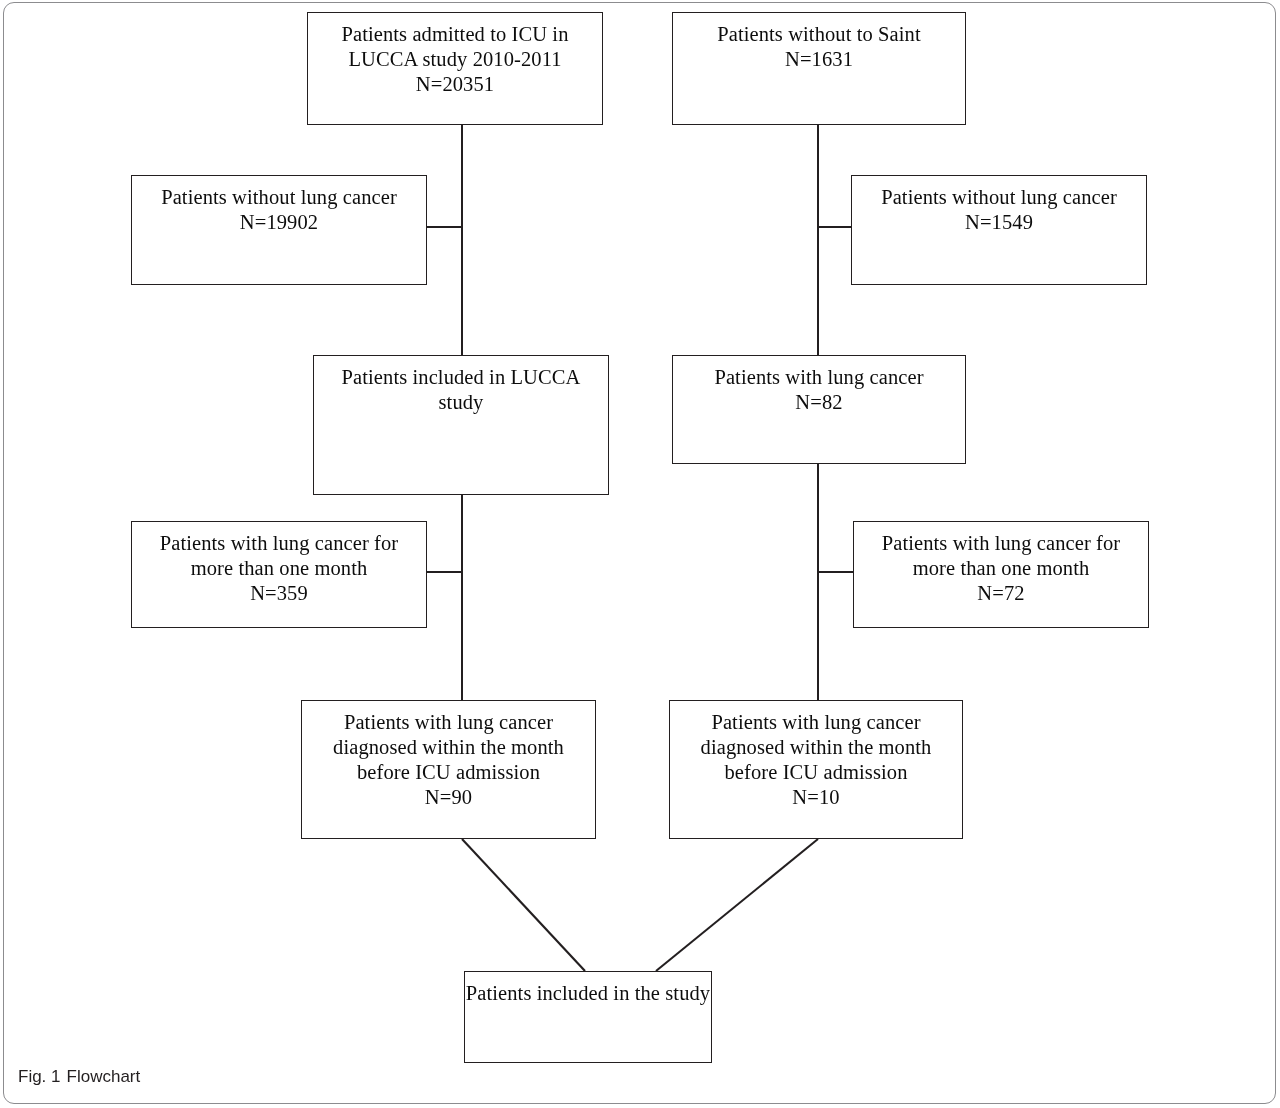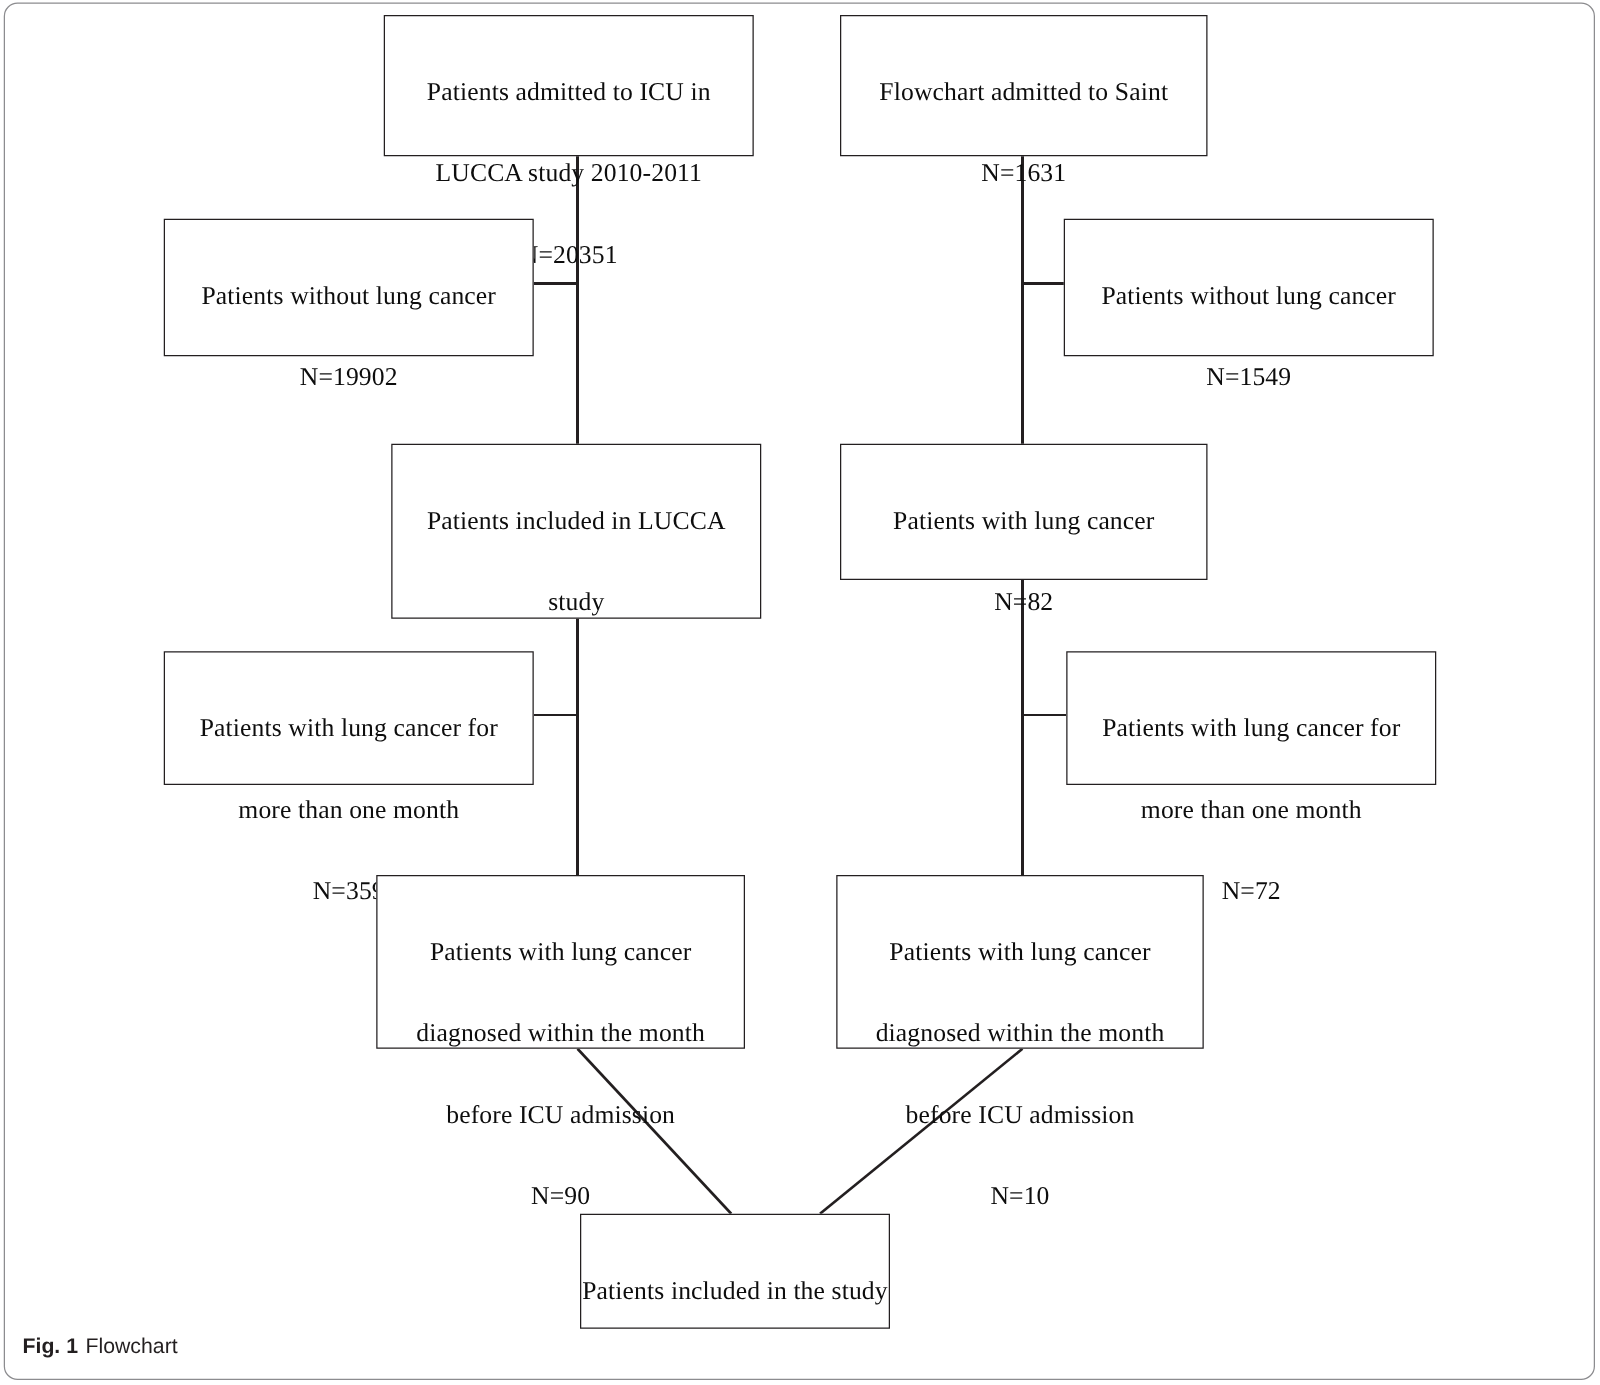--- a/index.html
+++ b/index.html
@@ -44,33 +44,32 @@
     color: #0d0d0d;
     font-family: "Liberation Serif", serif;
     font-size: 20.5px;
     line-height: 25px;
     padding-top: 9px;
     letter-spacing: 0.1px;
   }
   .node .ln {
     display: block;
     white-space: nowrap;
-    margin-top: 40px;
   }
   #caption {
     position: absolute;
     left: 18px;
     top: 1067px;
     font-family: "Liberation Sans", sans-serif;
     font-size: 17px;
     color: #231f20;
     white-space: nowrap;
   }
   #caption .fig-label {
-    font-weight: bold;
+    font-weight: normal;
     margin-right: 6px;
   }
   #caption .fig-text {
     font-weight: normal;
   }
 </style>
 </head>
 <body>
 
 <div id="page">
@@ -117,21 +116,21 @@
   </div>
 
   <div class="node" id="n-lucca-recent" style="left: 301px; top: 700px; width: 295px; height: 139px;">
     <span class="ln">Patients with lung cancer</span>
     <span class="ln">diagnosed within the month</span>
     <span class="ln">before ICU admission</span>
     <span class="ln">N=90</span>
   </div>
 
   <div class="node" id="n-sl-admitted" style="left: 672px; top: 12px; width: 294px; height: 113px;">
-    <span class="ln">Flowchart admitted to Saint</span>
+    <span class="ln">Patients without to Saint</span>
     <span class="ln">N=1631</span>
   </div>
 
   <div class="node" id="n-sl-excluded-1" style="left: 851px; top: 175px; width: 296px; height: 110px;">
     <span class="ln">Patients without lung cancer</span>
     <span class="ln">N=1549</span>
   </div>
 
   <div class="node" id="n-sl-cancer" style="left: 672px; top: 355px; width: 294px; height: 109px;">
     <span class="ln">Patients with lung cancer</span>

